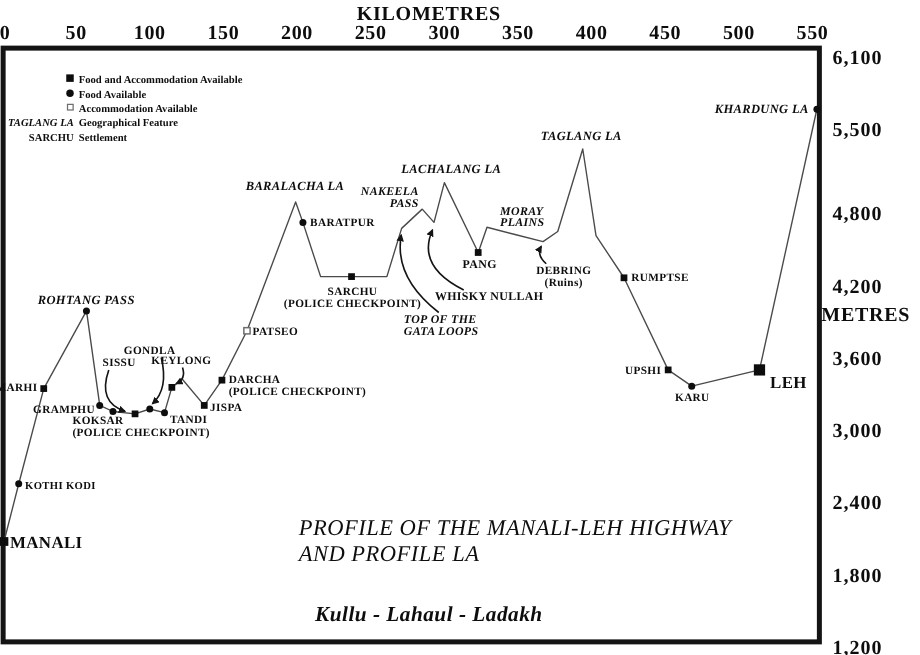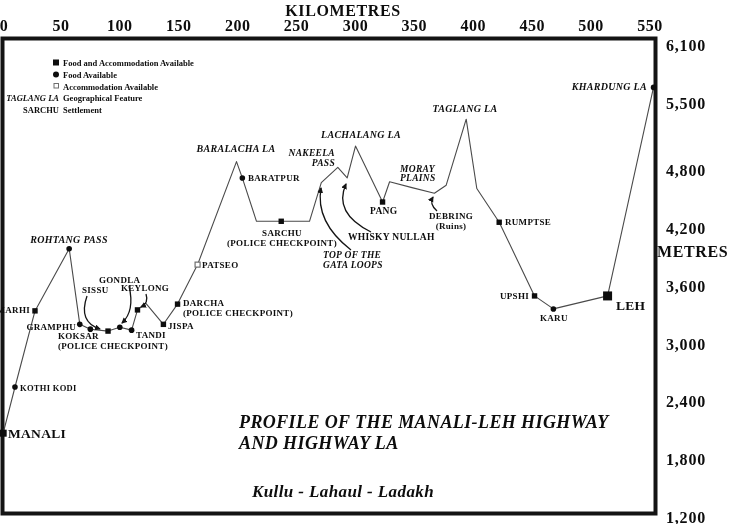--- a/index.html
+++ b/index.html
@@ -1,19 +1,19 @@
 <!DOCTYPE html>
 <html><head>
 <meta charset="utf-8">
 <style>
   html,body{margin:0;padding:0;background:#fff;}
   .fig{position:relative;width:736px;height:524px;background:#fff;overflow:hidden;
        font-family:"Liberation Serif","DejaVu Serif",serif;color:#0d0d0d;}
   .fig svg{position:absolute;left:0;top:0;}
-  .title-block{position:absolute;left:239px;top:412px;font-weight:bold;font-style:italic;
+  .title-block{position:absolute;left:239px;top:412px;font-weight:normal;font-style:italic;
        font-size:18px;line-height:21px;letter-spacing:0.4px;white-space:nowrap;}
   .subtitle{position:absolute;left:252px;top:482px;font-weight:bold;font-style:italic;
        font-size:17px;letter-spacing:0.4px;white-space:nowrap;}
 </style>
 </head>
 <body>
 
 <div class="fig">
   <svg id="chart" width="736" height="524" viewBox="0 0 736 524">
     <defs>
@@ -116,16 +116,16 @@
       <rect x="54" y="83.5" width="4.5" height="4.5" fill="#fff" stroke="#6e6e6e" stroke-width="1"></rect>
       <text x="63" y="89.5" text-anchor="start" font-size="8.5" font-weight="bold" font-style="normal" letter-spacing="0" fill="#0d0d0d">Accommodation Available</text>
       <text x="59" y="101" text-anchor="end" font-size="8.5" font-weight="bold" font-style="italic" letter-spacing="0" fill="#0d0d0d">TAGLANG LA</text>
       <text x="63" y="101" text-anchor="start" font-size="8.5" font-weight="bold" font-style="normal" letter-spacing="0" fill="#0d0d0d">Geographical Feature</text>
       <text x="59" y="112.5" text-anchor="end" font-size="8.5" font-weight="bold" font-style="normal" letter-spacing="0" fill="#0d0d0d">SARCHU</text>
       <text x="63" y="112.5" text-anchor="start" font-size="8.5" font-weight="bold" font-style="normal" letter-spacing="0" fill="#0d0d0d">Settlement</text>
     </svg>
 
   <div class="title-block">
     <div>PROFILE OF THE MANALI-LEH HIGHWAY</div>
-    <div>AND HIGHWAY LA</div>
+    <div>AND PROFILE LA</div>
   </div>
   <div class="subtitle">Kullu - Lahaul - Ladakh</div>
 </div>
 
 </body></html>

